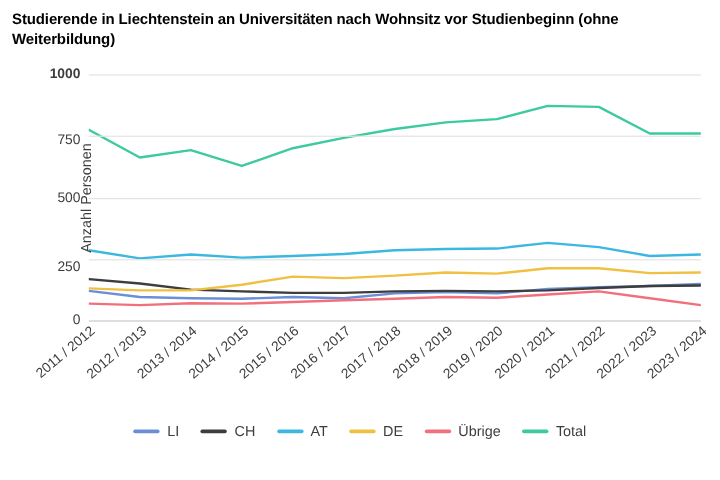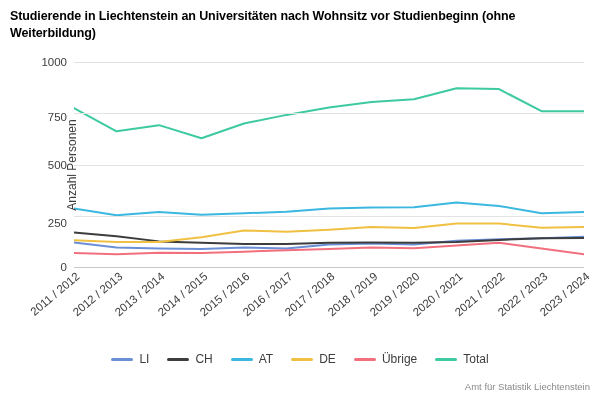--- a/index.html
+++ b/index.html
@@ -125,21 +125,21 @@
 
   <div id="chart-title">Studierende in Liechtenstein an Universitäten nach Wohnsitz vor Studienbeginn (ohne Weiterbildung)</div>
 
   <div id="plot-area">
     <div id="y-axis-label">Anzahl Personen</div>
     <div id="y-ticks">
         <div class="y-tick-label" style="top: 205px;">0</div>
         <div class="y-tick-label" style="top: 161px;">250</div>
         <div class="y-tick-label" style="top: 102.5px;">500</div>
         <div class="y-tick-label" style="top: 55px;">750</div>
-        <div class="y-tick-label" style="top: 0px;">1000</div>
+        <div class="y-tick-label" style="top: 0px; font-weight: bold;">1000</div>
       </div>
     <div id="grid">
         <div class="axis-base" style="top: 205px;"></div>
         <div class="grid-line" style="top: 153.75px;"></div>
         <div class="grid-line" style="top: 102.5px;"></div>
         <div class="grid-line" style="top: 51.25px;"></div>
         <div class="grid-line" style="top: 0px;"></div>
       </div>
     <svg id="lines-svg" width="510" height="205" viewBox="0 0 510 205" preserveAspectRatio="none">
         <polyline points="0.00,180.40 42.50,185.53 85.00,186.55 127.50,186.96 170.00,185.53 212.50,186.55 255.00,182.45 297.50,181.43 340.00,182.45 382.50,178.76 425.00,177.32 467.50,176.30 510.00,174.66" fill="none" stroke="#6b8fd6" stroke-width="2" stroke-linecap="round" stroke-linejoin="round"></polyline>
@@ -187,15 +187,14 @@
       <div class="legend-item">
         <span class="legend-swatch" style="background: rgb(242, 112, 126);"></span>
         <span class="legend-label">Übrige</span>
       </div>
       <div class="legend-item">
         <span class="legend-swatch" style="background: rgb(61, 202, 160);"></span>
         <span class="legend-label">Total</span>
       </div>
     </div>
 
-  <div id="source-note">Amt für Statistik Liechtenstein</div>
 
 </div>
 
 </body></html>

